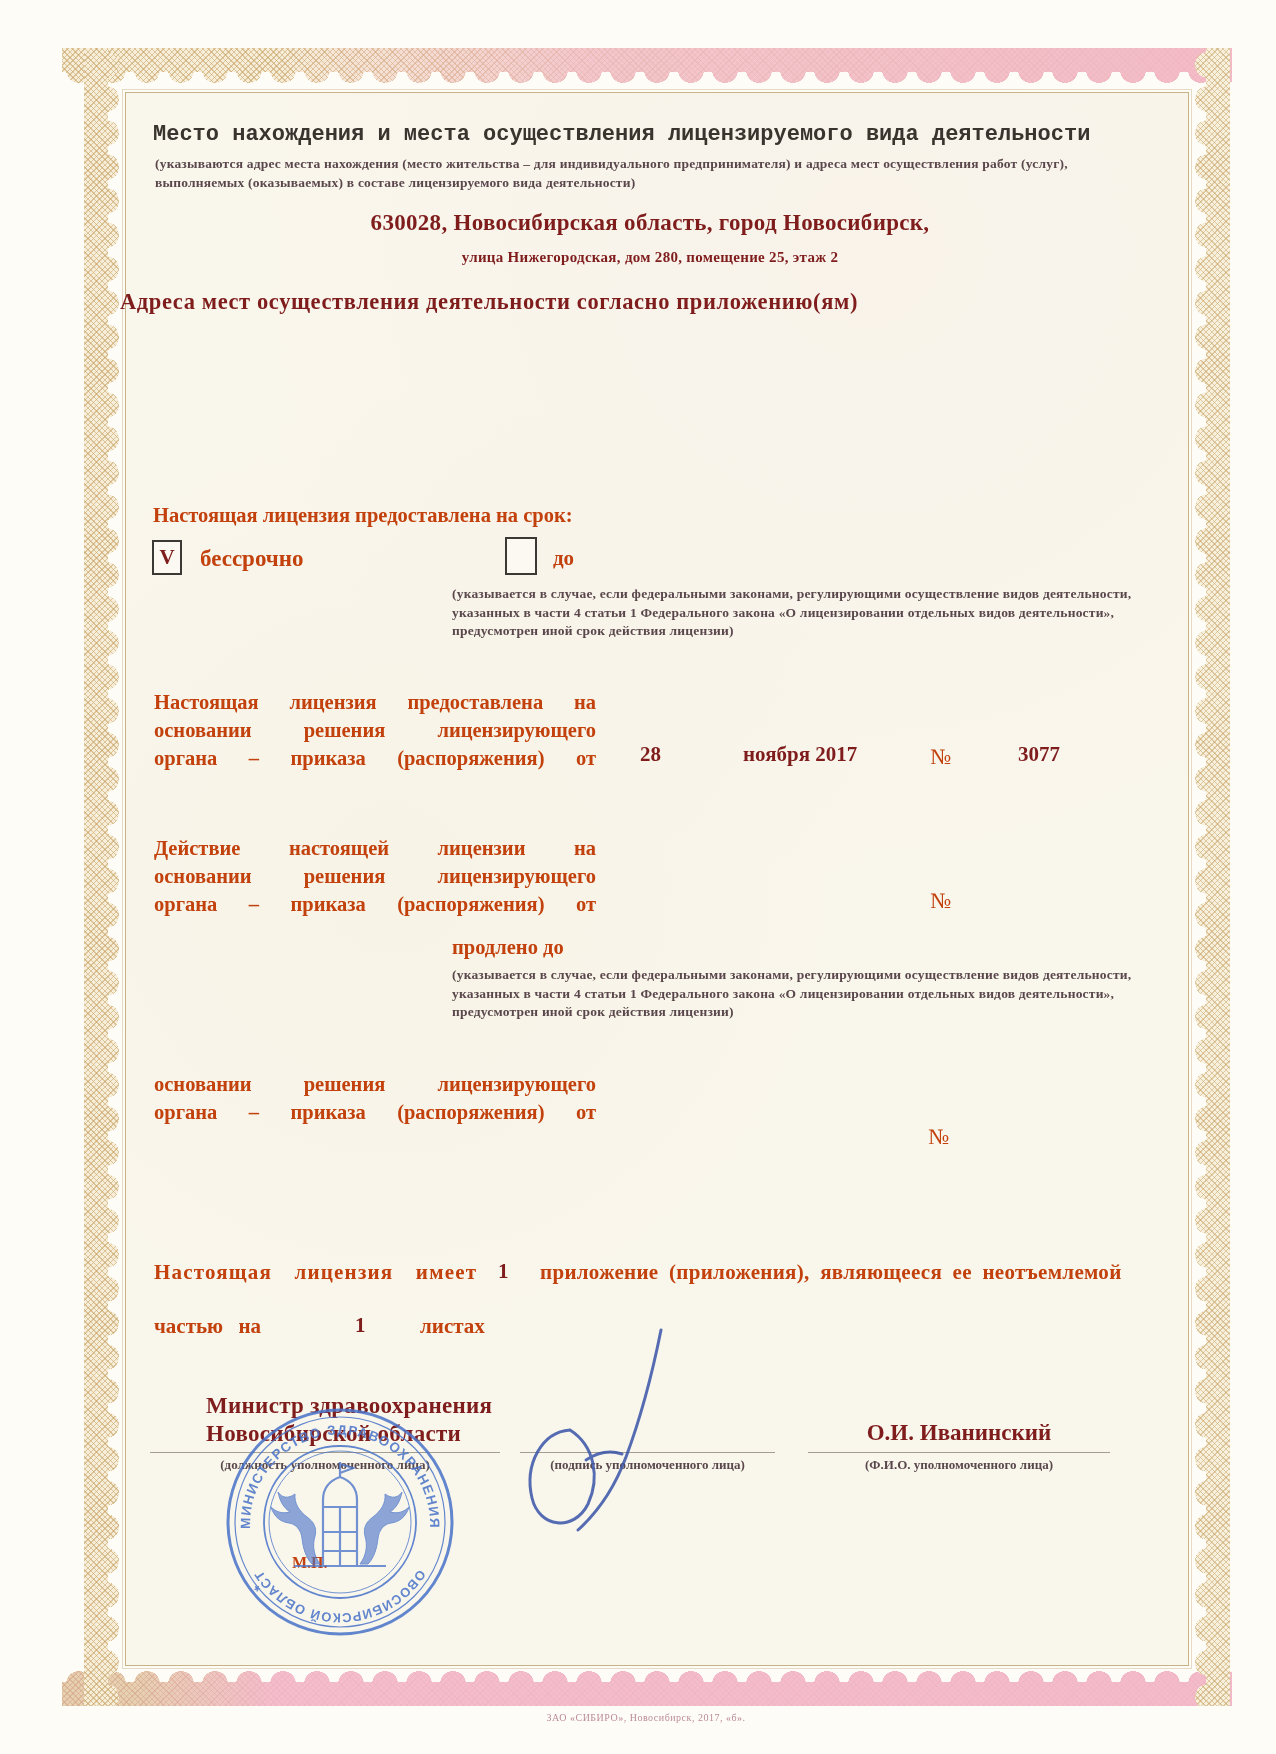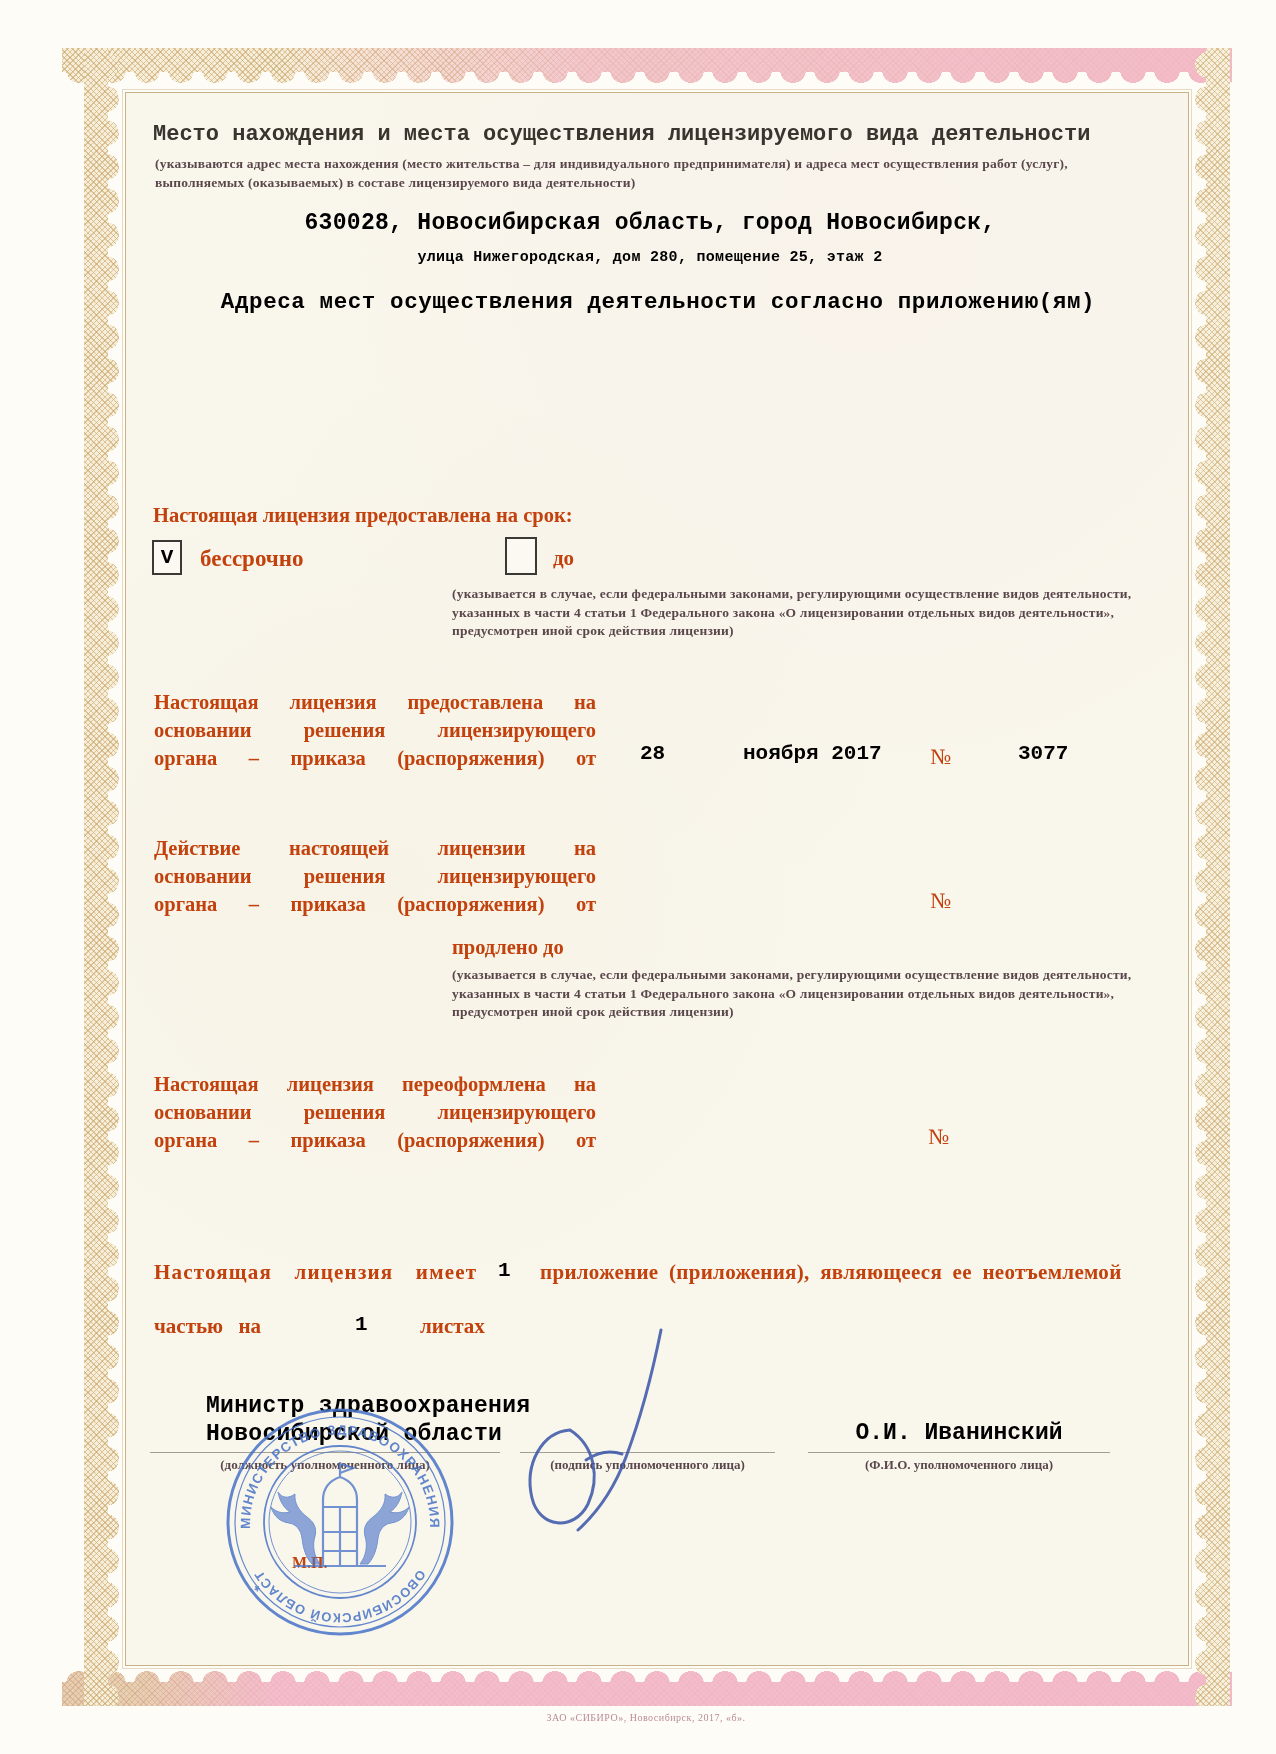--- a/index.html
+++ b/index.html
@@ -52,21 +52,21 @@
     border:1px solid #c9b284;outline:1px solid rgba(201,178,132,.45);outline-offset:2px;
     background:
       radial-gradient(circle at 70% 10%, rgba(240,190,200,.06), rgba(0,0,0,0) 40%),
       radial-gradient(circle at 25% 50%, rgba(214,184,122,.05), rgba(0,0,0,0) 45%),
       #f9f6ec;}
 
   
   .ftitle{font-family:Liberation Mono, monospace;font-weight:700;color:#3a342e;}
   .fform{font-family:"Liberation Serif",serif;font-weight:700;color:#c2410c;}
   .ffine{font-family:"Liberation Serif",serif;font-weight:700;font-size:13.5px;color:#5a474c;letter-spacing:.2px;line-height:18.5px;}
-  .fval{font-family:Liberation Mono, monospace;font-weight:700;color:#000000;}
+  .fval{font-family:Liberation Serif, serif;font-weight:700;color:#7f1d1d;}
   .jline{text-align:justify;text-align-last:justify;}
   .para{width:442px;font-size:20.5px;line-height:28px;}
   .rule{border-top:1px solid #a39d92;height:0;}
   .caption{font-family:"Liberation Serif",serif;font-weight:700;font-size:13px;color:#5a474c;text-align:center;}
   .chkbox{border:2px solid #3a3936;background:rgba(253,252,247,.6);text-align:center;}
 </style>
 </head>
 <body>
 
 <div class="sheet">
@@ -76,21 +76,21 @@
   <div class="lace lace-left"></div>
   <div class="lace lace-right"></div>
   <div class="inner-frame"></div>
 
   <div class="abs ftitle" style="left:153px;top:122px;width:980px;font-size:22px;">Место нахождения и места осуществления лицензируемого вида деятельности</div>
   <div class="abs ffine" style="left:155px;top:174px;width:1010px;">выполняемых (оказываемых) в составе лицензируемого вида деятельности)</div>
   <div class="abs ffine" style="left:155px;top:155px;width:1010px;">(указываются адрес места нахождения (место жительства – для индивидуального предпринимателя) и адреса мест осуществления работ (услуг),</div>
 
   <div class="abs fval" style="left:120px;top:210px;width:1060px;text-align:center;font-size:23px;letter-spacing:.3px;">630028, Новосибирская область, город Новосибирск,</div>
   <div class="abs fval" style="left:120px;top:249px;width:1060px;text-align:center;font-size:15px;letter-spacing:.3px;">улица Нижегородская, дом 280, помещение 25, этаж 2</div>
-  <div class="abs fval" style="left:128px;top:289px;width:1060px;text-align:center;font-size:22.5px;letter-spacing:.6px;">Адреса мест осуществления деятельности согласно приложению(ям)</div>
+  <div class="abs fval" style="left:120px;top:289px;width:1060px;text-align:left;font-size:22.5px;letter-spacing:.6px;">Адреса мест осуществления деятельности согласно приложению(ям)</div>
 
   <div class="abs fform" style="left:153px;top:504px;font-size:20.5px;">Настоящая лицензия предоставлена на срок:</div>
 
   <div class="abs chkbox" style="left:152px;top:540px;width:26px;height:31px;"><span class="fval" style="font-size:21px;line-height:31px;">V</span></div>
   <div class="abs fform" style="left:200px;top:546px;font-size:23px;">бессрочно</div>
 
   <div class="abs chkbox" style="left:505px;top:537px;width:28px;height:34px;"></div>
   <div class="abs fform" style="left:553px;top:546px;font-size:21px;">до</div>
 
   <div class="abs ffine" style="left:452px;top:585px;width:720px;">
@@ -116,21 +116,20 @@
   </div>
   <div class="abs fform" style="left:930px;top:888px;font-size:22px;font-weight:400;">№</div>
   <div class="abs fform" style="left:452px;top:936px;font-size:20.5px;">продлено до</div>
   <div class="abs ffine" style="left:452px;top:966px;width:720px;">
     <div>(указывается в случае, если федеральными законами, регулирующими осуществление видов деятельности,</div>
     <div>указанных в части 4 статьи 1 Федерального закона «О лицензировании отдельных видов деятельности»,</div>
     <div>предусмотрен иной срок действия лицензии)</div>
   </div>
 
   <div class="abs fform para" style="left:154px;top:1070px;">
-    <div class="jline">Настоящая лицензия переоформлена на</div>
     <div class="jline">основании решения лицензирующего</div>
     <div class="jline">органа – приказа (распоряжения) от</div>
   </div>
   <div class="abs fform" style="left:928px;top:1124px;font-size:22px;font-weight:400;">№</div>
 
   <div class="abs fform" style="left:154px;top:1260px;font-size:21px;letter-spacing:1.2px;word-spacing:16px;">Настоящая лицензия имеет</div>
   <div class="abs fval" style="left:498px;top:1259px;font-size:21px;">1</div>
   <div class="abs fform" style="left:540px;top:1260px;font-size:21px;letter-spacing:.3px;word-spacing:5px;">приложение (приложения), являющееся ее неотъемлемой</div>
   <div class="abs fform" style="left:154px;top:1314px;font-size:21px;word-spacing:10px;">частью на</div>
   <div class="abs fval" style="left:355px;top:1313px;font-size:21px;">1</div>

